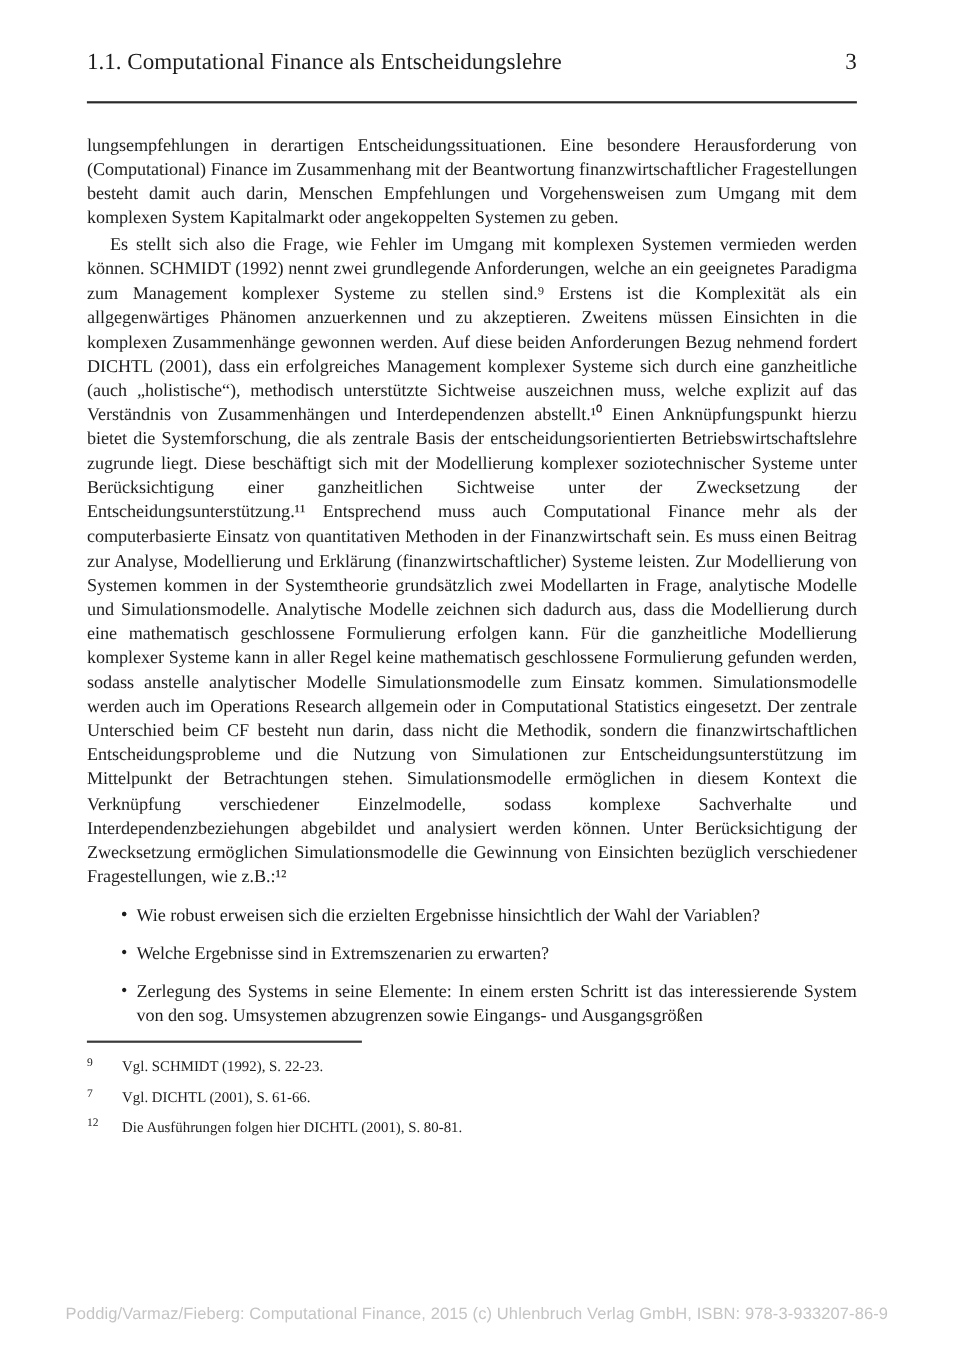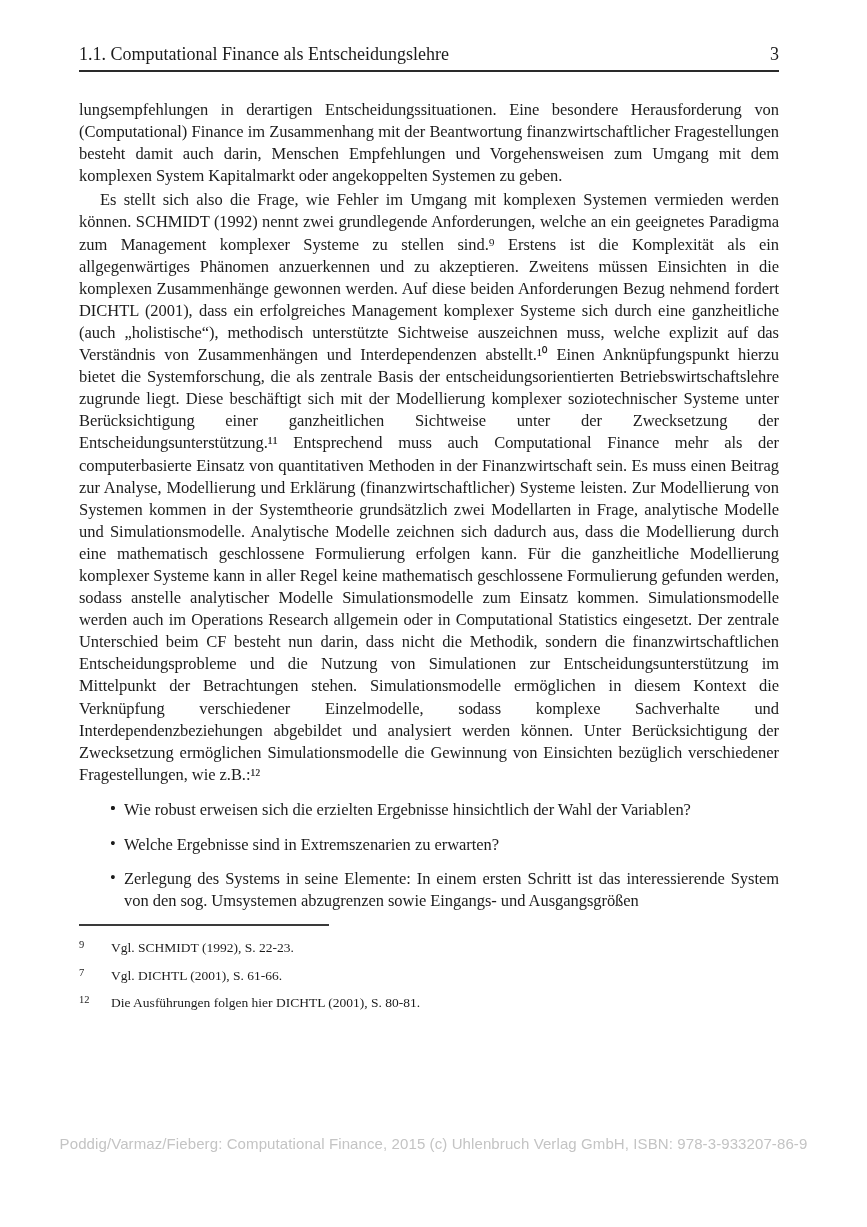--- a/index.html
+++ b/index.html
@@ -16,22 +16,22 @@
     position: absolute;
     left: 79px;
     top: 44px;
     width: 700px;
   }
   
   .runhead {
     display: flex;
     justify-content: space-between;
     align-items: baseline;
-    font-size: 18px;
-    padding-bottom: 5px;
+    font-size: 21px;
+    padding-bottom: 23px;
     border-bottom: 2px solid #2a2a2a;
   }
   
   .bodytext { margin-top: 27px; }
   .bodytext p {
     margin: 0;
     font-size: 16.5px;
     line-height: 22.1px;
     text-align: justify;
     letter-spacing: -0.05px;
@@ -74,21 +74,21 @@
   .fn-num {
     position: absolute;
     left: 0;
     top: -3px;
     font-size: 10.5px;
   }
   
   .pagefooter {
     position: absolute;
     left: 0;
-    top: 1135px;
+    top: 1186px;
     width: 867px;
     text-align: center;
     font-family: "Liberation Sans", sans-serif;
     font-size: 15px;
     color: #c4c4c4;
     letter-spacing: 0.1px;
   }
 </style>
 </head>
 <body>

